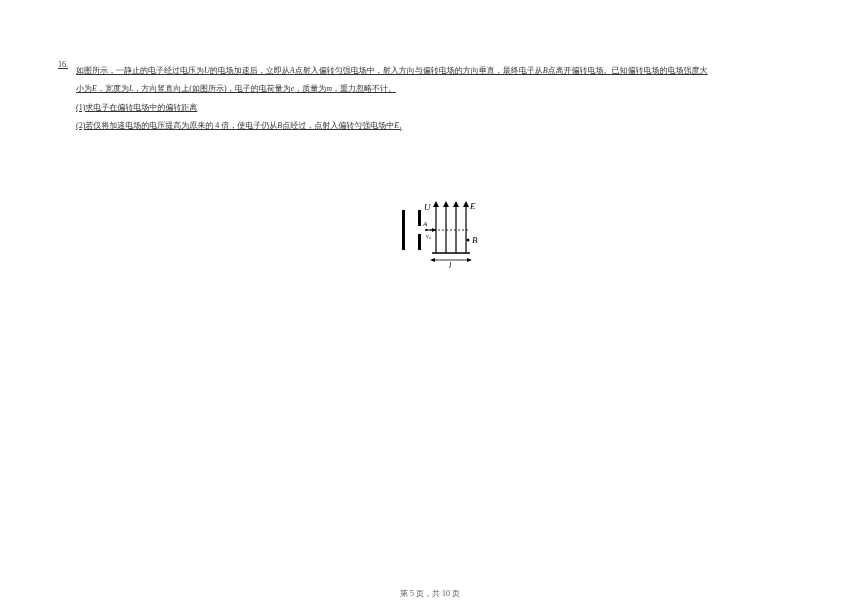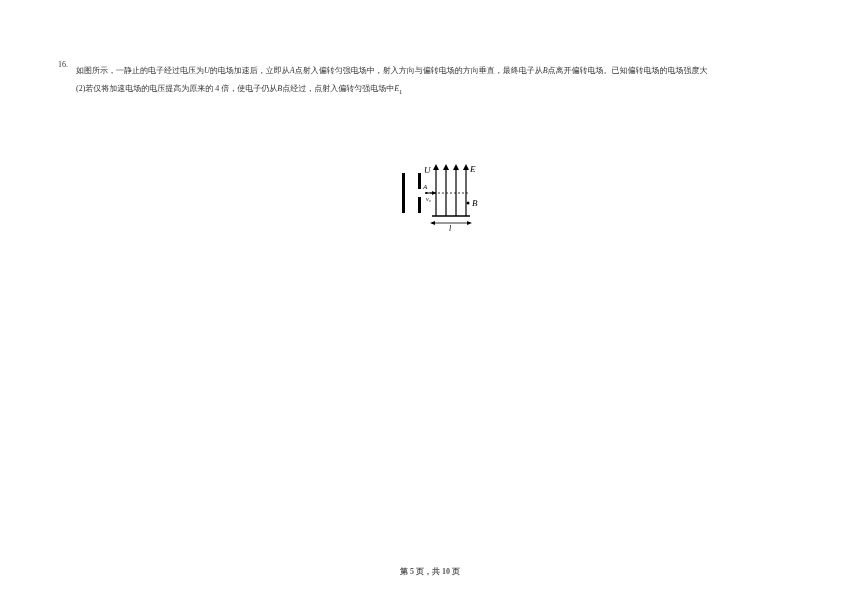--- a/index.html
+++ b/index.html
@@ -11,20 +11,21 @@
       width: 860px;
       height: 607px;
       background: #fff;
       font-family: "SimSun", "宋体", serif;
       font-size: 8px;
       color: #333;
       position: relative;
     }
     .content {
       padding: 60px 50px 0 50px;
+      text-decoration: underline;
     }
     .question {
       display: flex;
       align-items: flex-start;
     }
     .qnum {
       width: 22px;
       flex-shrink: 0;
       text-align: right;
       padding-right: 4px;
@@ -41,38 +42,41 @@
       font-family: "Times New Roman", serif;
     }
     .diagram-wrap {
       width: 100%;
       display: flex;
       justify-content: center;
       margin-top: 60px;
     }
     .footer {
       position: absolute;
-      bottom: 30px;
+      bottom: 8px;
       width: 100%;
       text-align: center;
       font-size: 8px;
       color: #555;
-      font-weight: bold;
     }
   </style>
 </head>
 <body>
 
 <div class="content">
   <div class="question">
     <div class="qnum">16.</div>
     <div class="qbody">
       <p>
         <span>如图所示，一静止的电子经过电压为</span><span class="italic-var">U</span><span>的电场加速后，立即从</span><span class="italic-var">A</span><span>点射入偏转匀强电场中，射入方向与偏转电场的方向垂直，最终电子从</span><span class="italic-var">B</span><span>点离开偏转电场。已知偏转电场的电场强度大</span>
       </p>
+      <p>
+        <span>小为</span><span class="italic-var">E</span><span>，宽度为</span><span class="italic-var">L</span><span>，方向竖直向上(如图所示)，电子的电荷量为</span><span class="italic-var">e</span><span>，质量为</span><span class="italic-var">m</span><span>，重力忽略不计。</span>
+      </p>
+      <p>(1)求电子在偏转电场中的偏转距离</p>
       <p>
         <span>(2)若仅将加速电场的电压提高为原来的 4 倍，使电子仍从</span><span class="italic-var">B</span><span>点经过，点射入偏转匀强电场中</span><span class="italic-var">E</span><sub>1</sub>
       </p>
 
       <div class="diagram-wrap">
         <svg width="90" height="75" viewBox="0 0 90 75">
 
           <rect x="6" y="15" width="3" height="40" fill="#000"></rect>
 
           <rect x="22" y="15" width="3" height="16" fill="#000"></rect>

